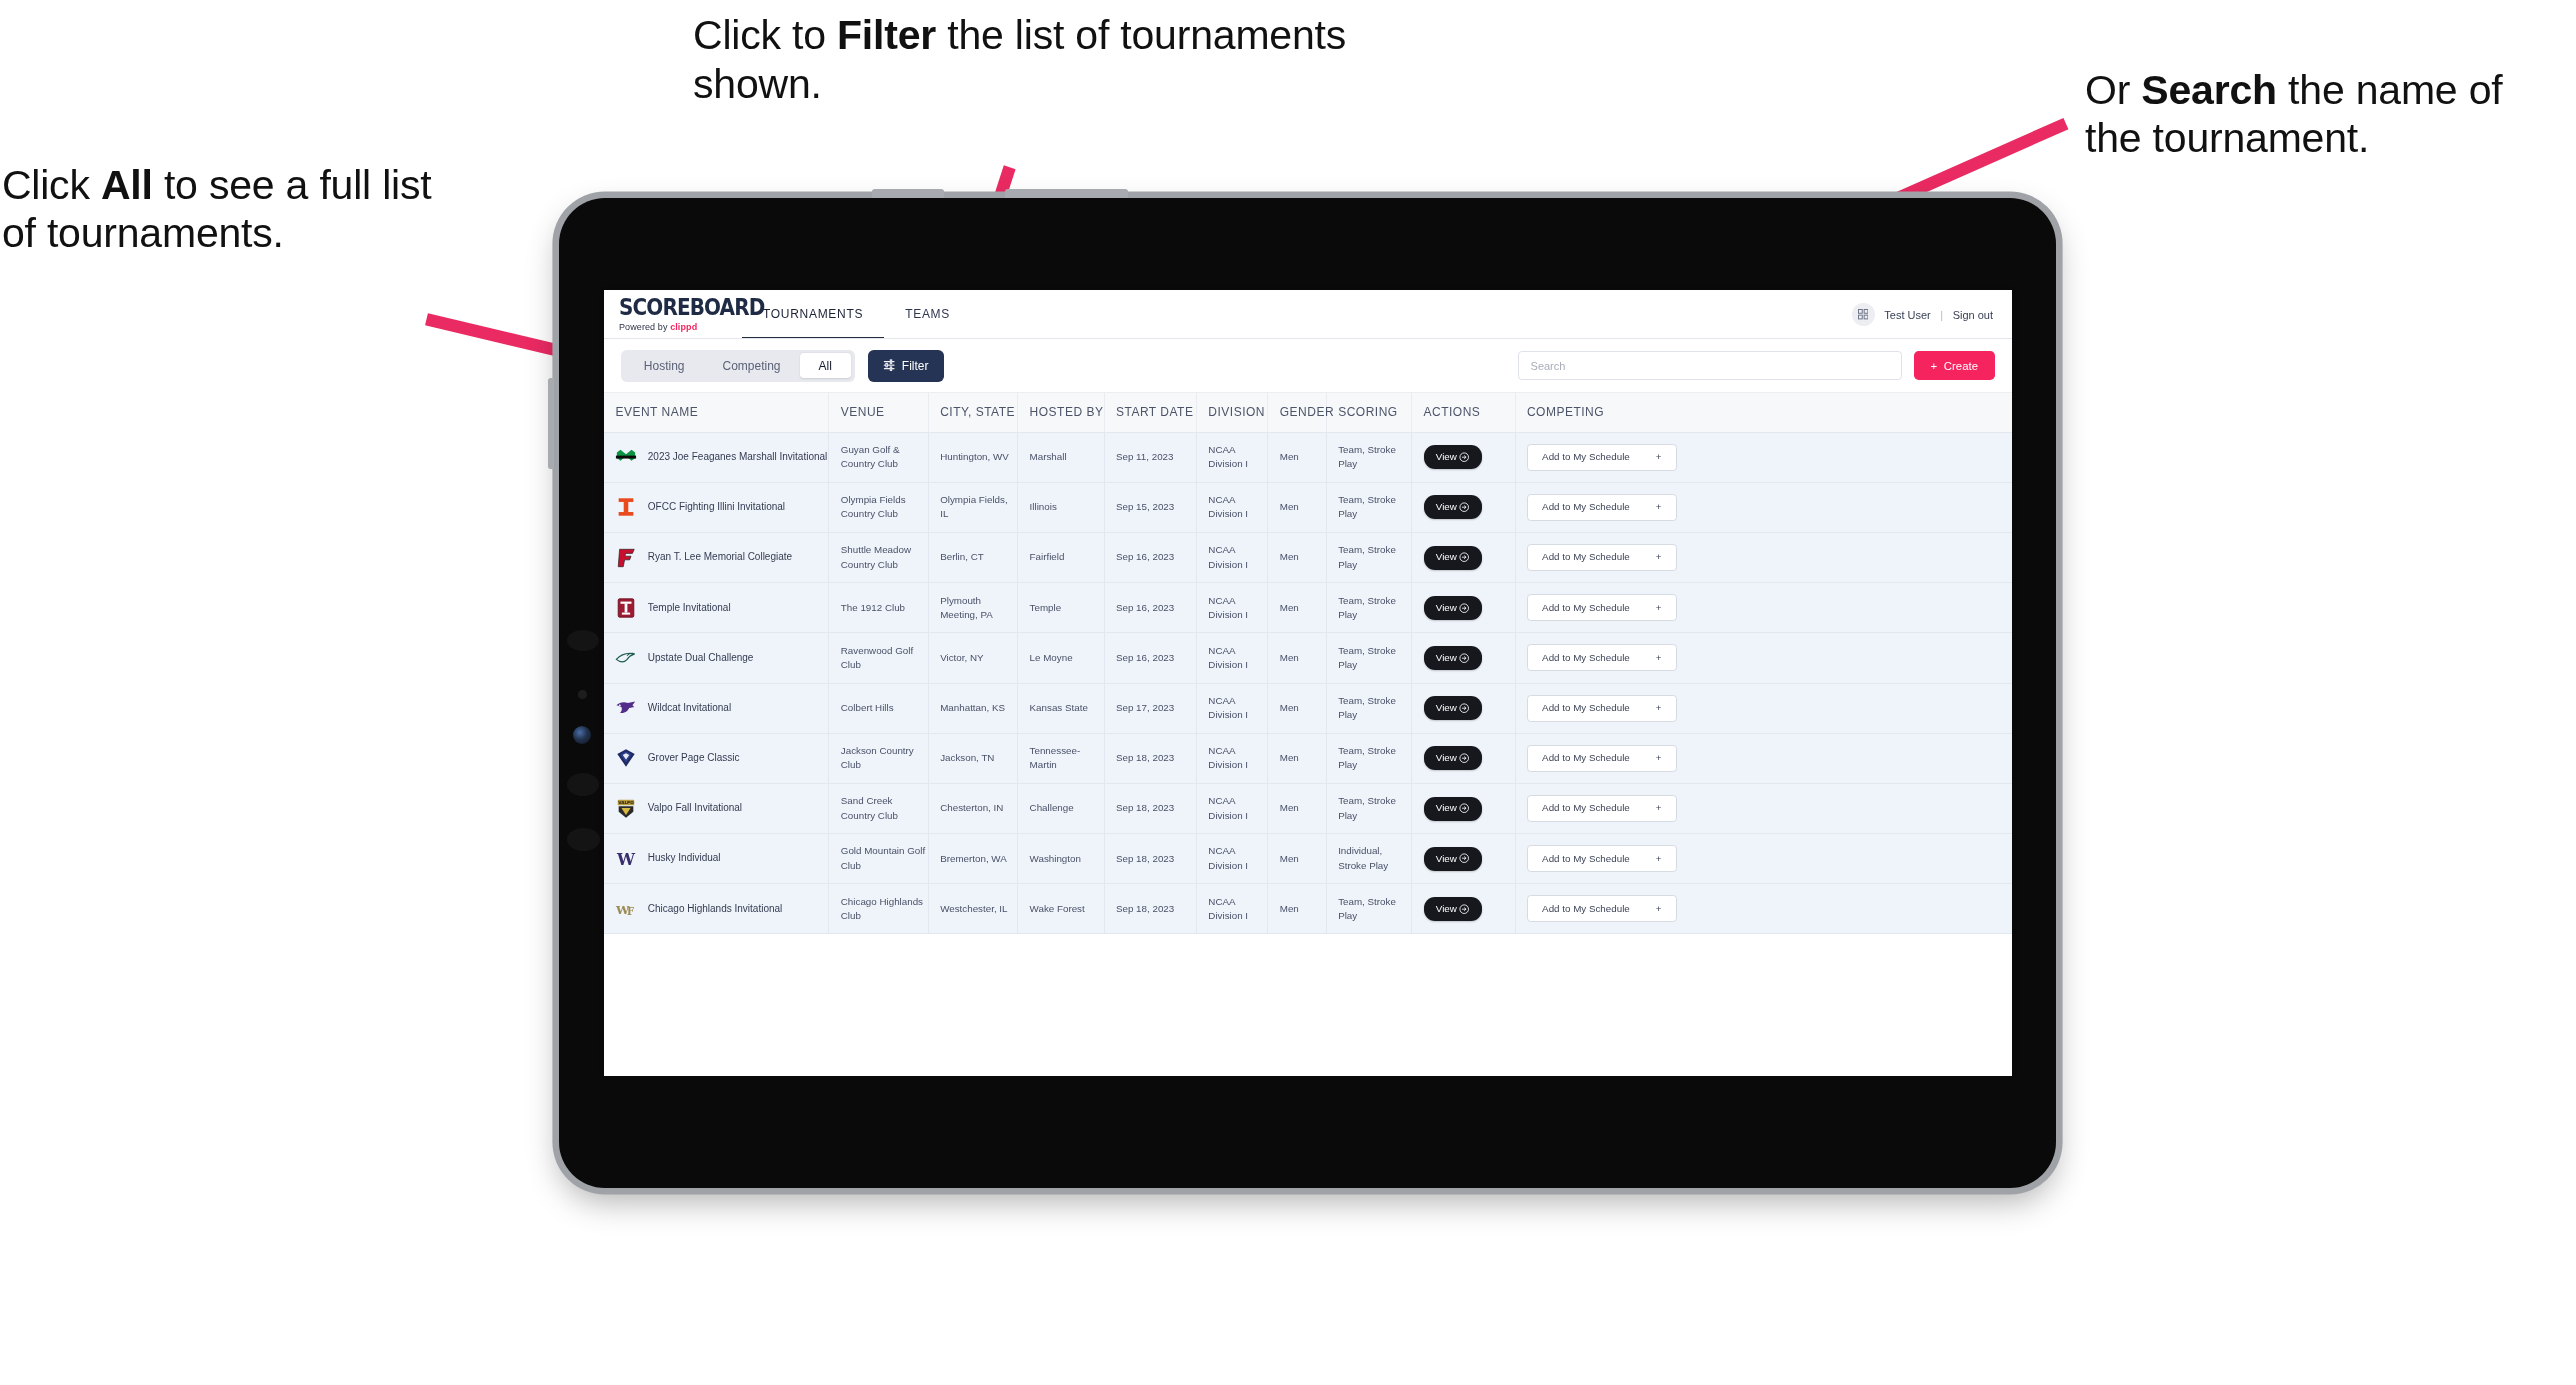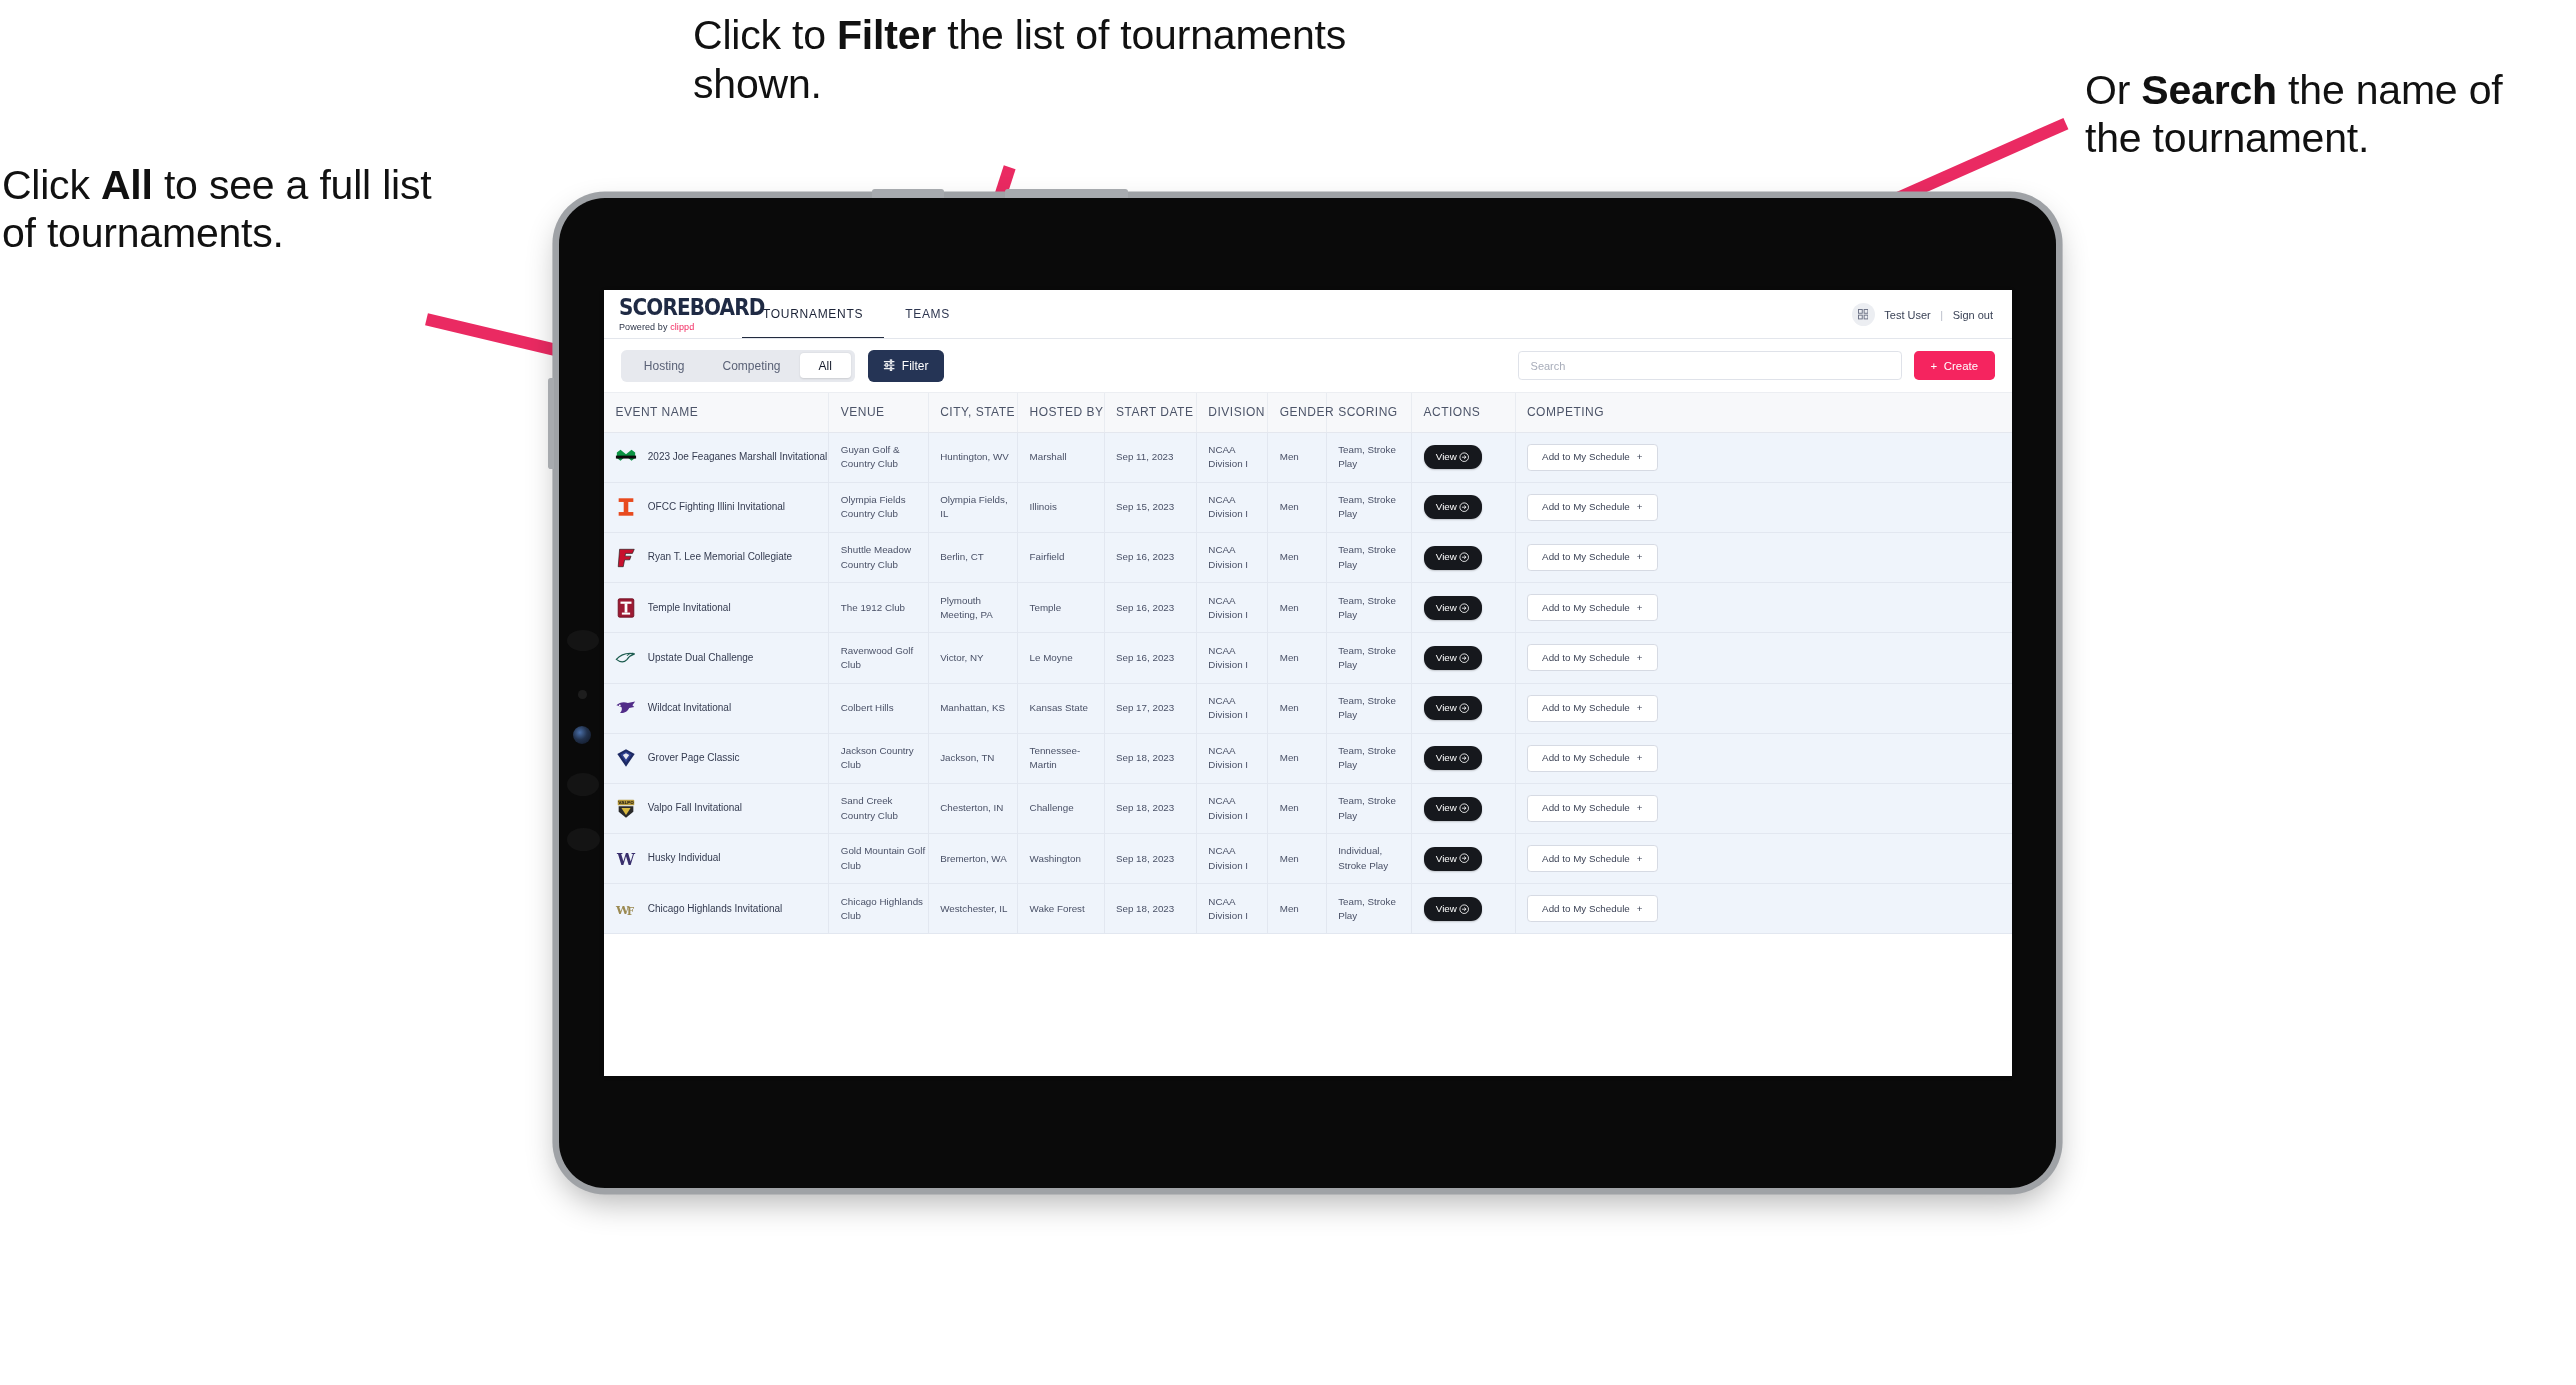--- a/index.html
+++ b/index.html
@@ -50,21 +50,21 @@
   }
 
   
   #topnav{height:49px;background:#ffffff;display:flex;align-items:stretch;position:relative;}
   #brand{width:123px;display:flex;flex-direction:column;justify-content:center;padding-left:15px;}
   #brand-word{
     font-family:"DejaVu Sans",sans-serif;font-weight:bold;font-size:20px;letter-spacing:-0.9px;
     color:#1f2a44;line-height:1;transform:scaleY(1.12);transform-origin:left center;
   }
   #brand-sub{font-size:9px;color:#2b3346;margin-top:4.7px;letter-spacing:0.1px;}
-  #brand-sub i{font-style:normal;color:#f2275f;font-weight:normal;}
+  #brand-sub i{font-style:normal;color:#f2275f;font-weight:bold;}
   .navtab{
     display:flex;align-items:center;padding:0 21px;font-size:12px;letter-spacing:0.7px;
     color:#2e3650;border-bottom:2.8px solid transparent;cursor:pointer;
   }
   .navtab.active{border-bottom-color:#222b3f;color:#1b2236;}
   #navrule{position:absolute;left:0;right:0;bottom:0;height:0.9px;background:#e3e6ec;}
   #usermenu{
     margin-left:auto;display:flex;align-items:center;gap:9.5px;padding-right:19px;font-size:11px;color:#3a4256;
   }
   #avatar{
@@ -129,21 +129,21 @@
   .event-cell{display:flex;align-items:center;gap:10.4px;}
   .logo{width:22px;height:22px;flex:0 0 22px;display:flex;align-items:center;justify-content:center;}
   .event-name{font-size:10px;color:#343b50;}
 
   .view-btn{
     display:inline-flex;align-items:center;justify-content:center;gap:2px;background:#16181d;color:#ffffff;
     border-radius:11px;height:24px;padding:0 12.3px;font-size:9.8px;cursor:pointer;
     box-shadow:0 0.9px 1.9px rgba(0,0,0,.2);
   }
   .add-btn{
-    display:inline-flex;align-items:center;justify-content:center;gap:7px;background:#ffffff;color:#3d4457;
+    display:inline-flex;align-items:center;justify-content:center;gap:26px;background:#ffffff;color:#3d4457;
     border:0.9px solid #d6dae3;border-radius:3.8px;height:25px;padding:0 14.2px;font-size:9.8px;cursor:pointer;
   }
   td.cell-actions{padding-left:11.4px;}
   td.cell-competing{padding-left:15px;}
 </style>
 </head>
 <body>
 
 <div class="callout" id="callout-left">
   <span>Click </span><b>All</b><span> to see a full list of tournaments.</span>

